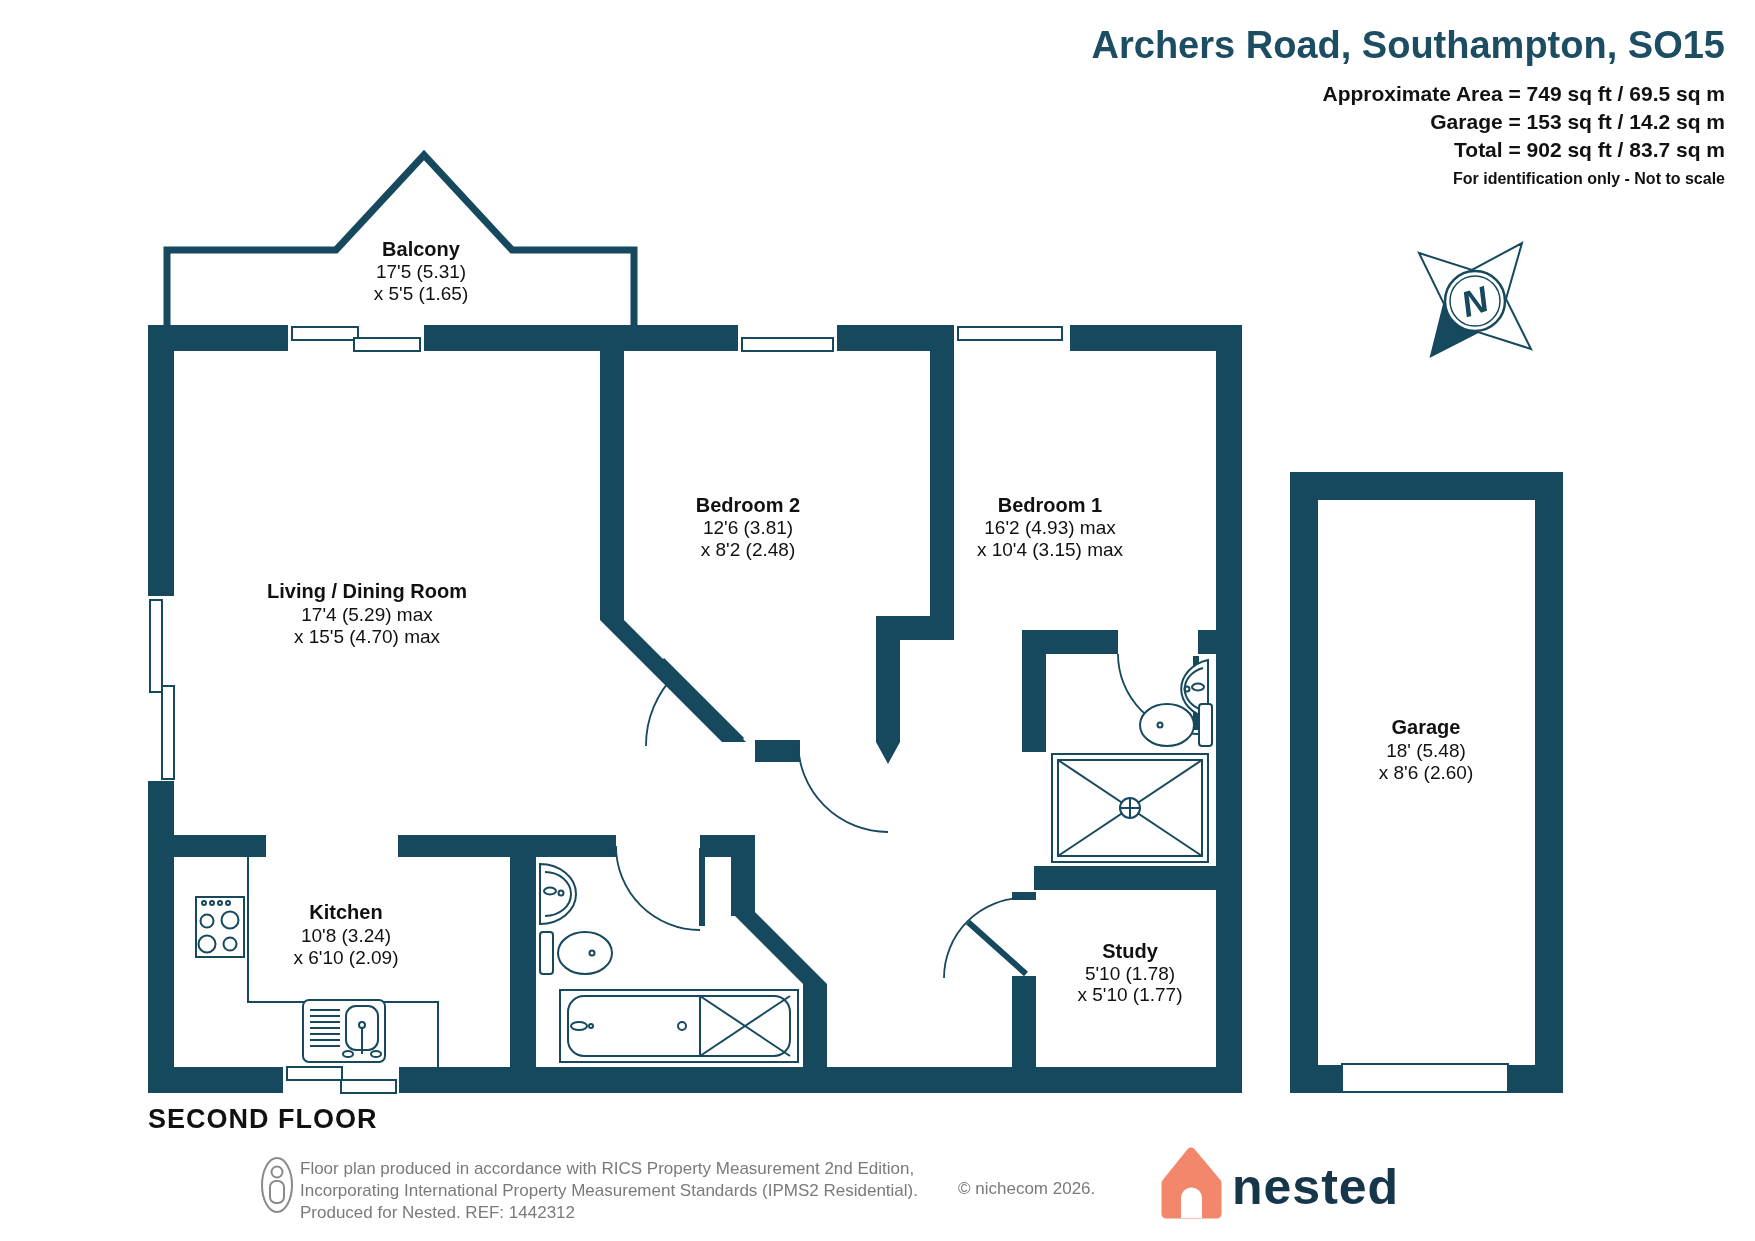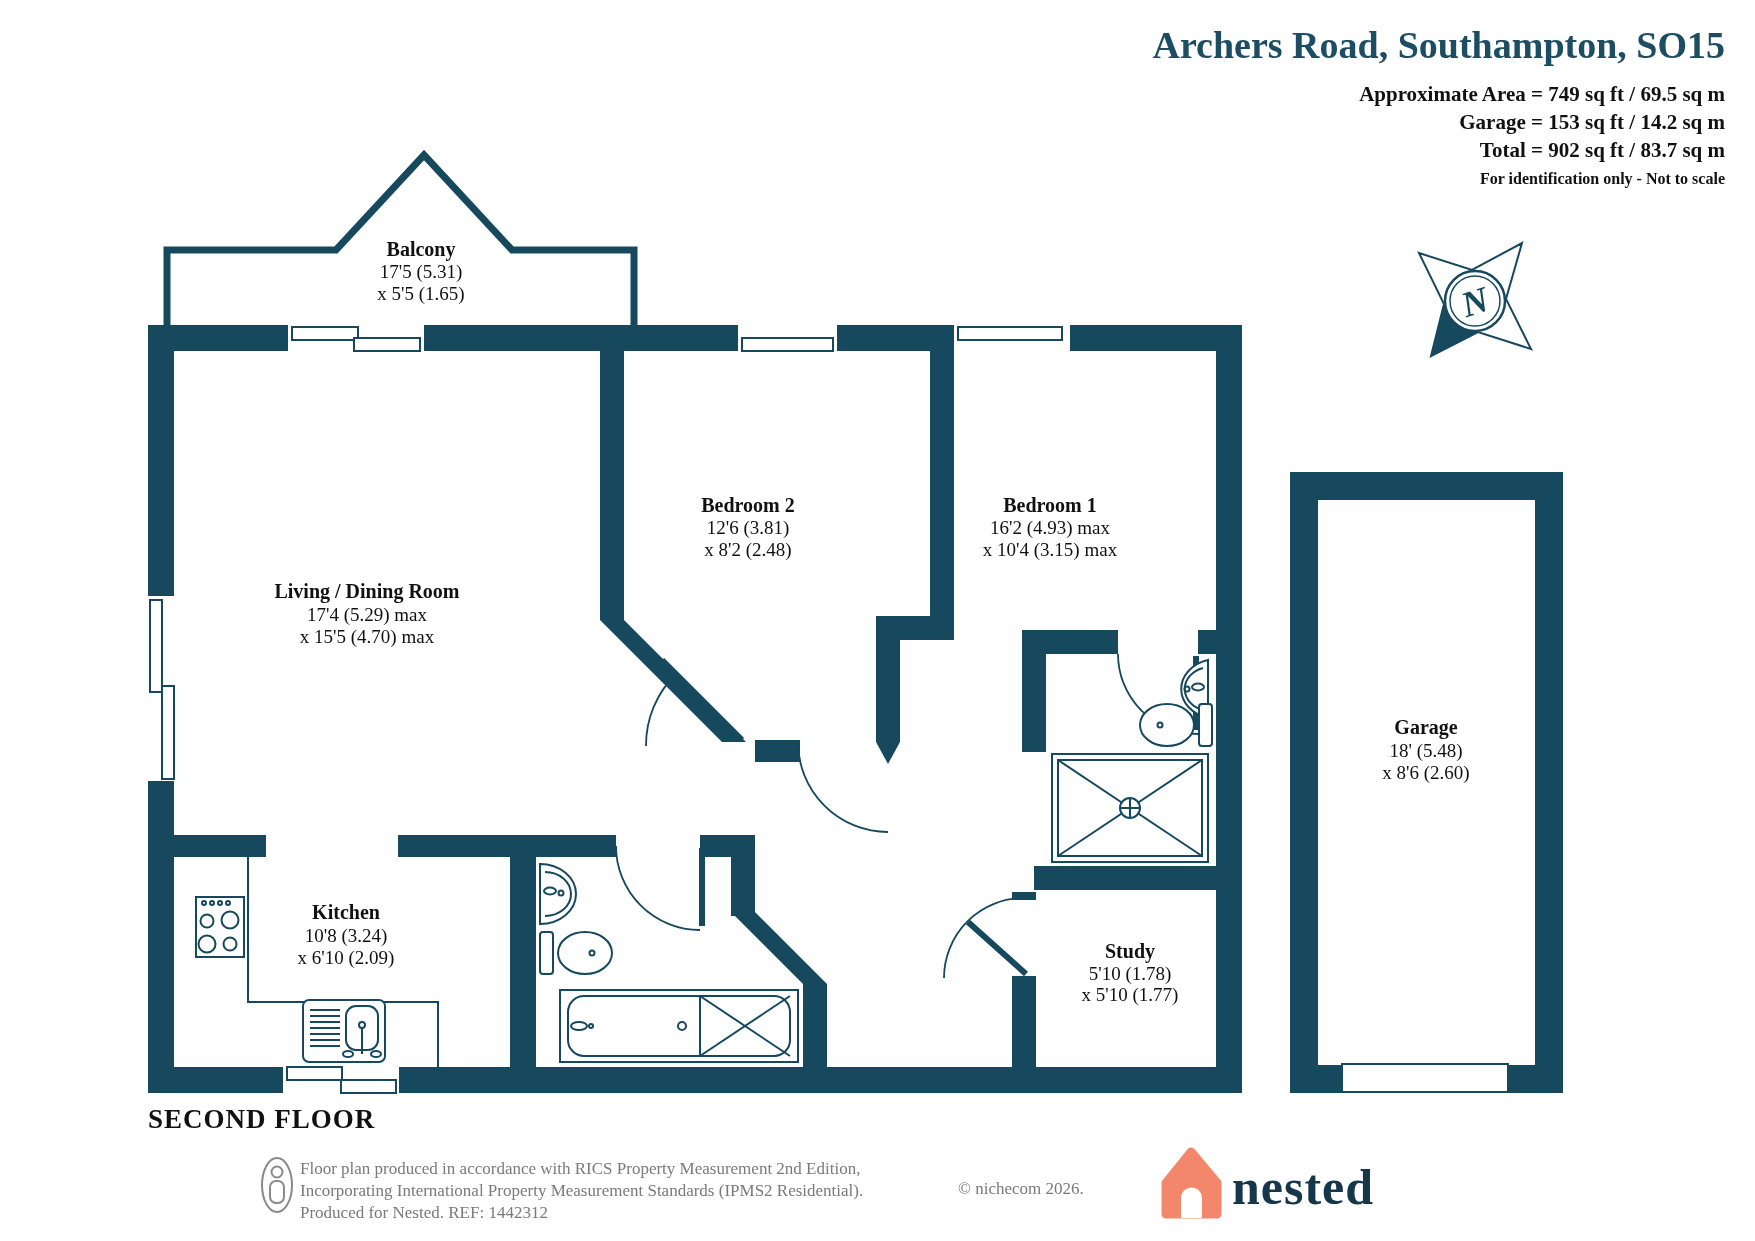--- a/index.html
+++ b/index.html
@@ -1,17 +1,17 @@
 <!DOCTYPE html>
 <html><head>
 <meta charset="utf-8">
 <style>
   html,body{margin:0;padding:0;background:#ffffff;}
   .canvas{position:relative;width:1755px;height:1241px;background:#fff;overflow:hidden;
-          font-family:Liberation Serif, serif;}
+          font-family:Liberation Sans, sans-serif;}
   svg{display:block}
   .wall{fill:#16485E;}
   .thinline{stroke:#16485E;stroke-width:2;fill:none;}
   .fixture{stroke:#16485E;stroke-width:2;fill:#ffffff;}
   .fixture-nf{stroke:#16485E;stroke-width:2;fill:none;}
   .windowpane{stroke:#16485E;stroke-width:2;fill:#ffffff;}
   .doorarc{stroke:#16485E;stroke-width:1.8;fill:none;}
   .doorleaf{stroke:#16485E;stroke-width:6;fill:none;}
   .roomname{font-size:20px;font-weight:bold;fill:#111;text-anchor:middle;}
   .roomdim{font-size:19px;fill:#111;text-anchor:middle;}

